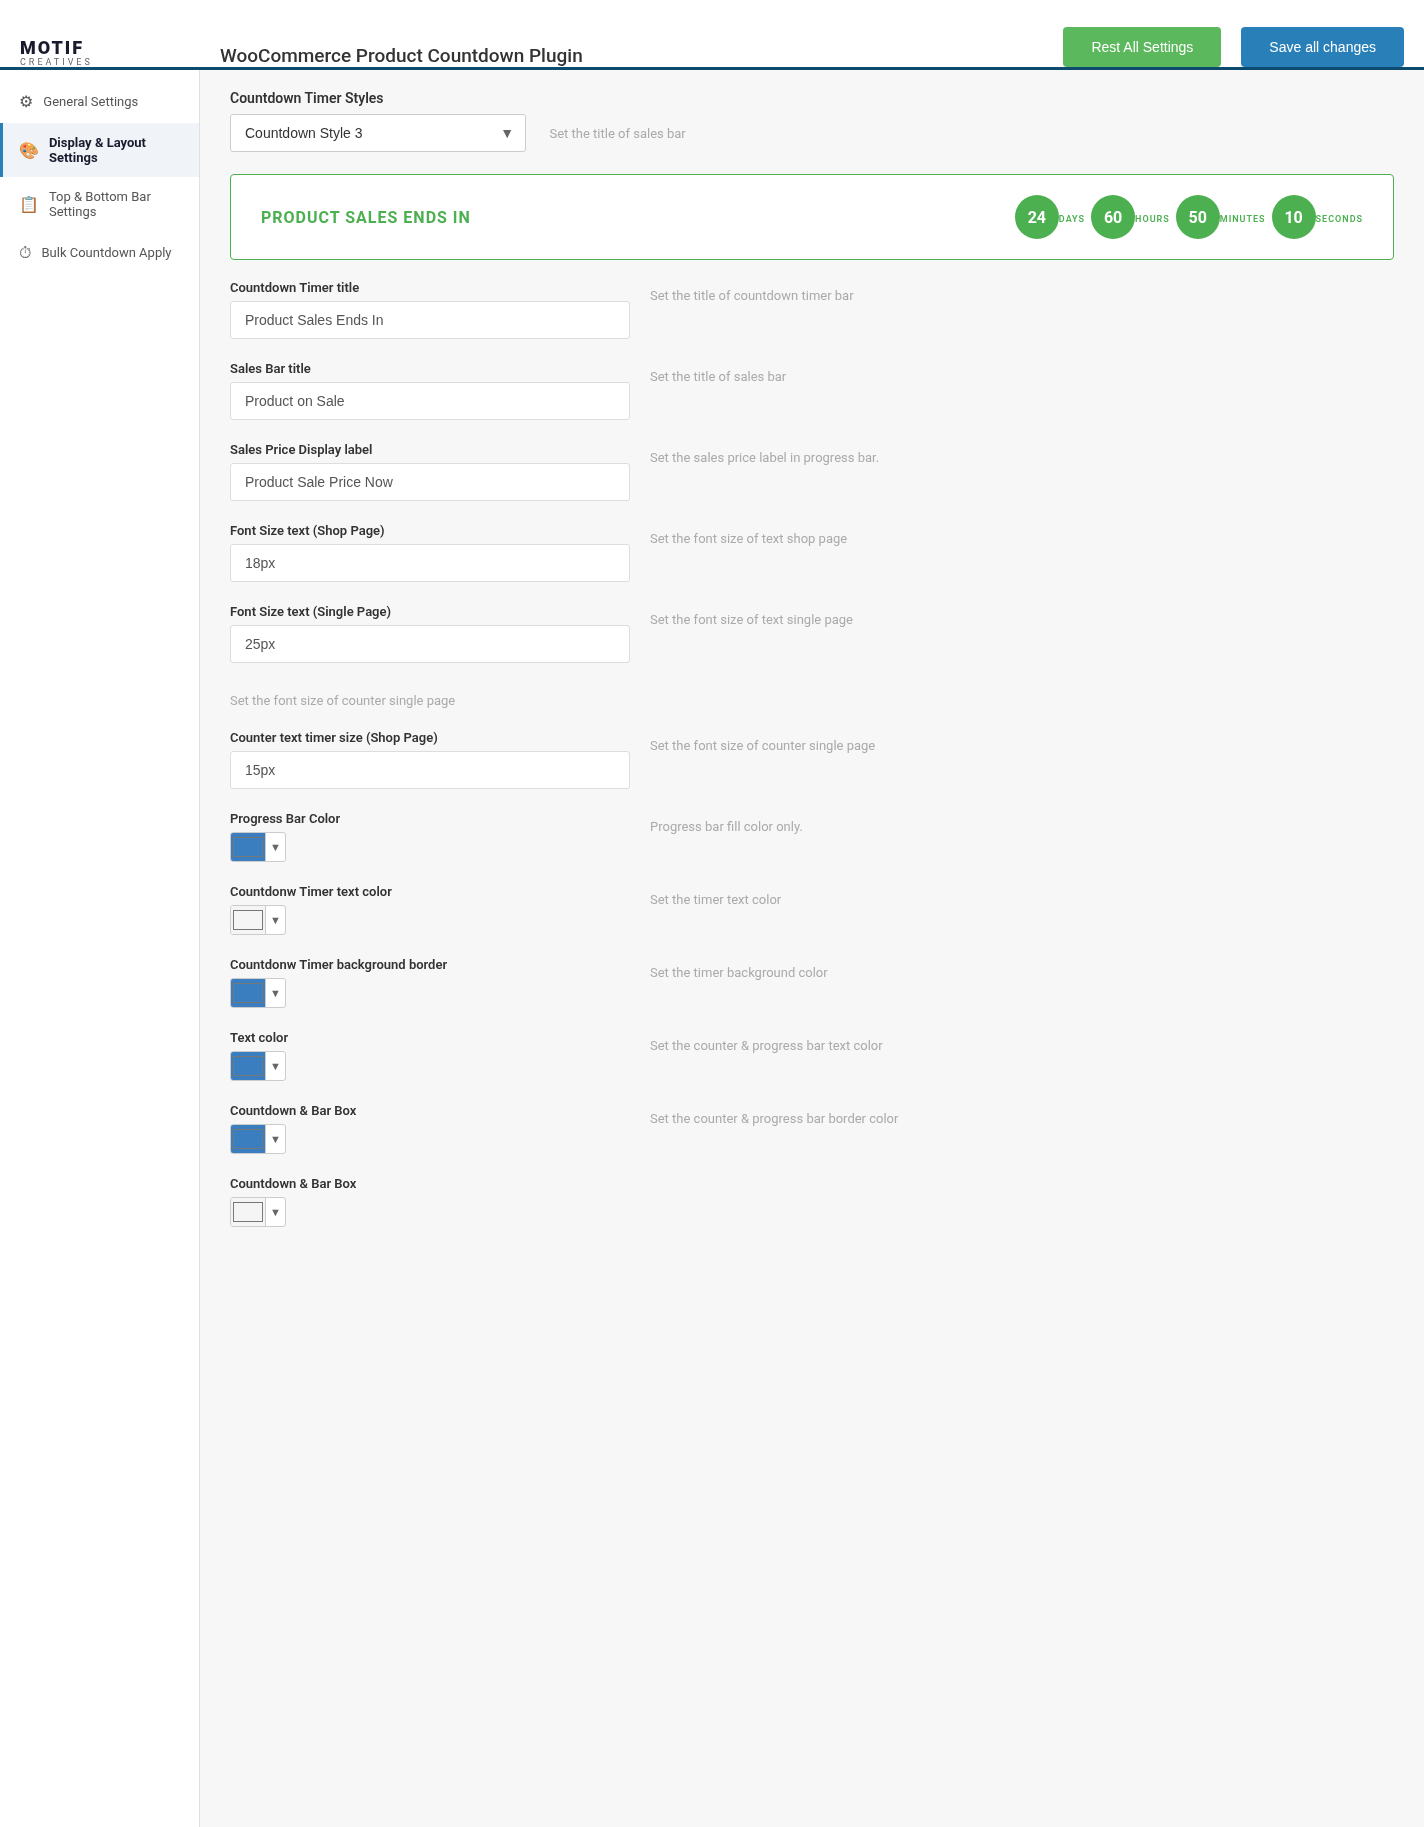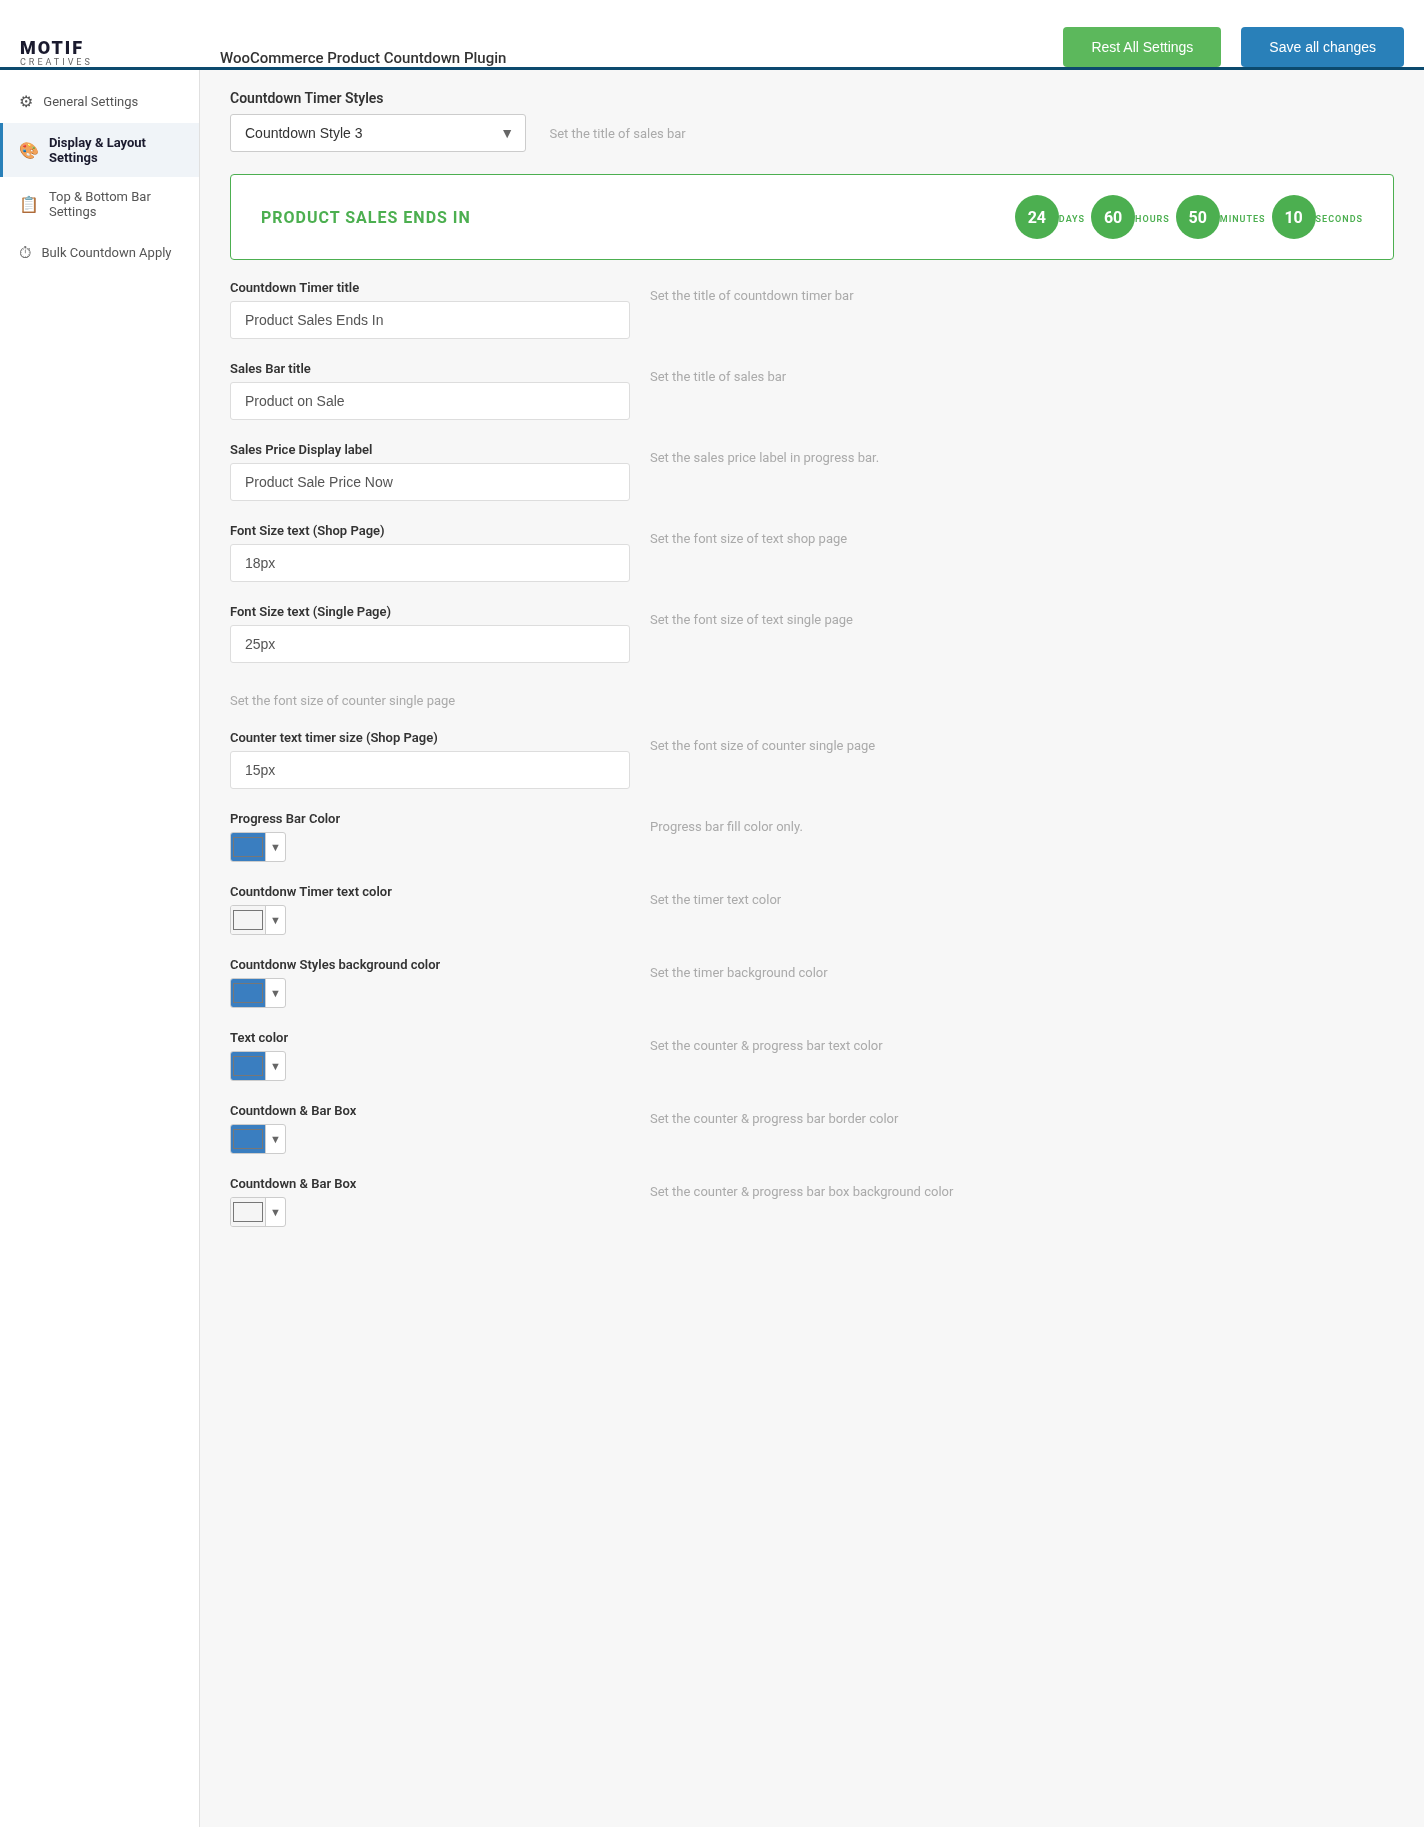--- a/index.html
+++ b/index.html
@@ -4,21 +4,21 @@
   <style>
     * { box-sizing: border-box; margin: 0; padding: 0; }
     body { font-family: -apple-system, BlinkMacSystemFont, 'Segoe UI', Roboto, sans-serif; background: #f1f1f1; color: #333; font-size: 14px; }
 
     
     .app-wrapper { display: flex; flex-direction: column; min-height: 100vh; }
     .top-bar { display: flex; align-items: flex-end; background: #fff; border-bottom: 3px solid #0c4a6e; padding: 0 20px; height: 70px; gap: 20px; }
     .logo-area { display: flex; align-items: center; width: 180px; }
     .logo-text { font-weight: 900; font-size: 18px; letter-spacing: 2px; text-transform: uppercase; color: #1a1a2e; line-height: 1; }
     .logo-sub { font-size: 9px; letter-spacing: 3px; color: #666; text-transform: uppercase; }
-    .app-title { font-size: 15px; color: #333; font-weight: 500; flex: 1; }
+    .app-title { font-size: 19px; color: #333; font-weight: 500; flex: 1; }
     .btn-reset { background: #5cb85c; color: #fff; border: none; padding: 12px 28px; border-radius: 4px; cursor: pointer; font-size: 14px; font-weight: 500; }
     .btn-save { background: #2980b9; color: #fff; border: none; padding: 12px 28px; border-radius: 4px; cursor: pointer; font-size: 14px; font-weight: 500; }
 
     .main-body { display: flex; flex: 1; }
 
     
     .sidebar { width: 200px; background: #fff; border-right: 1px solid #e0e0e0; padding: 10px 0; flex-shrink: 0; }
     .sidebar-item { display: flex; align-items: center; gap: 10px; padding: 12px 16px; cursor: pointer; color: #555; font-size: 13px; border-left: 3px solid transparent; }
     .sidebar-item.active { font-weight: 700; color: #1a1a2e; border-left-color: #2980b9; background: #f0f4f8; }
     .sidebar-icon { font-size: 16px; flex-shrink: 0; }
@@ -169,21 +169,21 @@
               <div class="field-label">Countdonw Timer text color</div>
               <div class="color-picker-wrapper">
                 <input type="color" class="color-swatch" value="#f5f5f5" style="background: rgb(245, 245, 245);">
                 <div class="color-arrow">▼</div>
               </div>
             </div>
             <div class="field-hint">Set the timer text color</div>
           </div>
           <div class="form-row form-row-grid">
             <div>
-              <div class="field-label">Countdonw Styles background color</div>
+              <div class="field-label">Countdonw Timer background border</div>
               <div class="color-picker-wrapper">
                 <input type="color" class="color-swatch" value="#3a7ec0" style="background: rgb(58, 126, 192);">
                 <div class="color-arrow">▼</div>
               </div>
             </div>
             <div class="field-hint">Set the timer background color</div>
           </div>
           <div class="form-row form-row-grid">
             <div>
               <div class="field-label">Text color</div>
@@ -205,19 +205,18 @@
             <div class="field-hint">Set the counter &amp; progress bar border color</div>
           </div>
           <div class="form-row form-row-grid">
             <div>
               <div class="field-label">Countdown &amp; Bar Box</div>
               <div class="color-picker-wrapper">
                 <input type="color" class="color-swatch" value="#f5f5f5" style="background: rgb(245, 245, 245);">
                 <div class="color-arrow">▼</div>
               </div>
             </div>
-            <div class="field-hint">Set the counter &amp; progress bar box background color</div>
           </div>
         </div>
 
     </div>
   </div>
 </div>
 
 </body></html>

